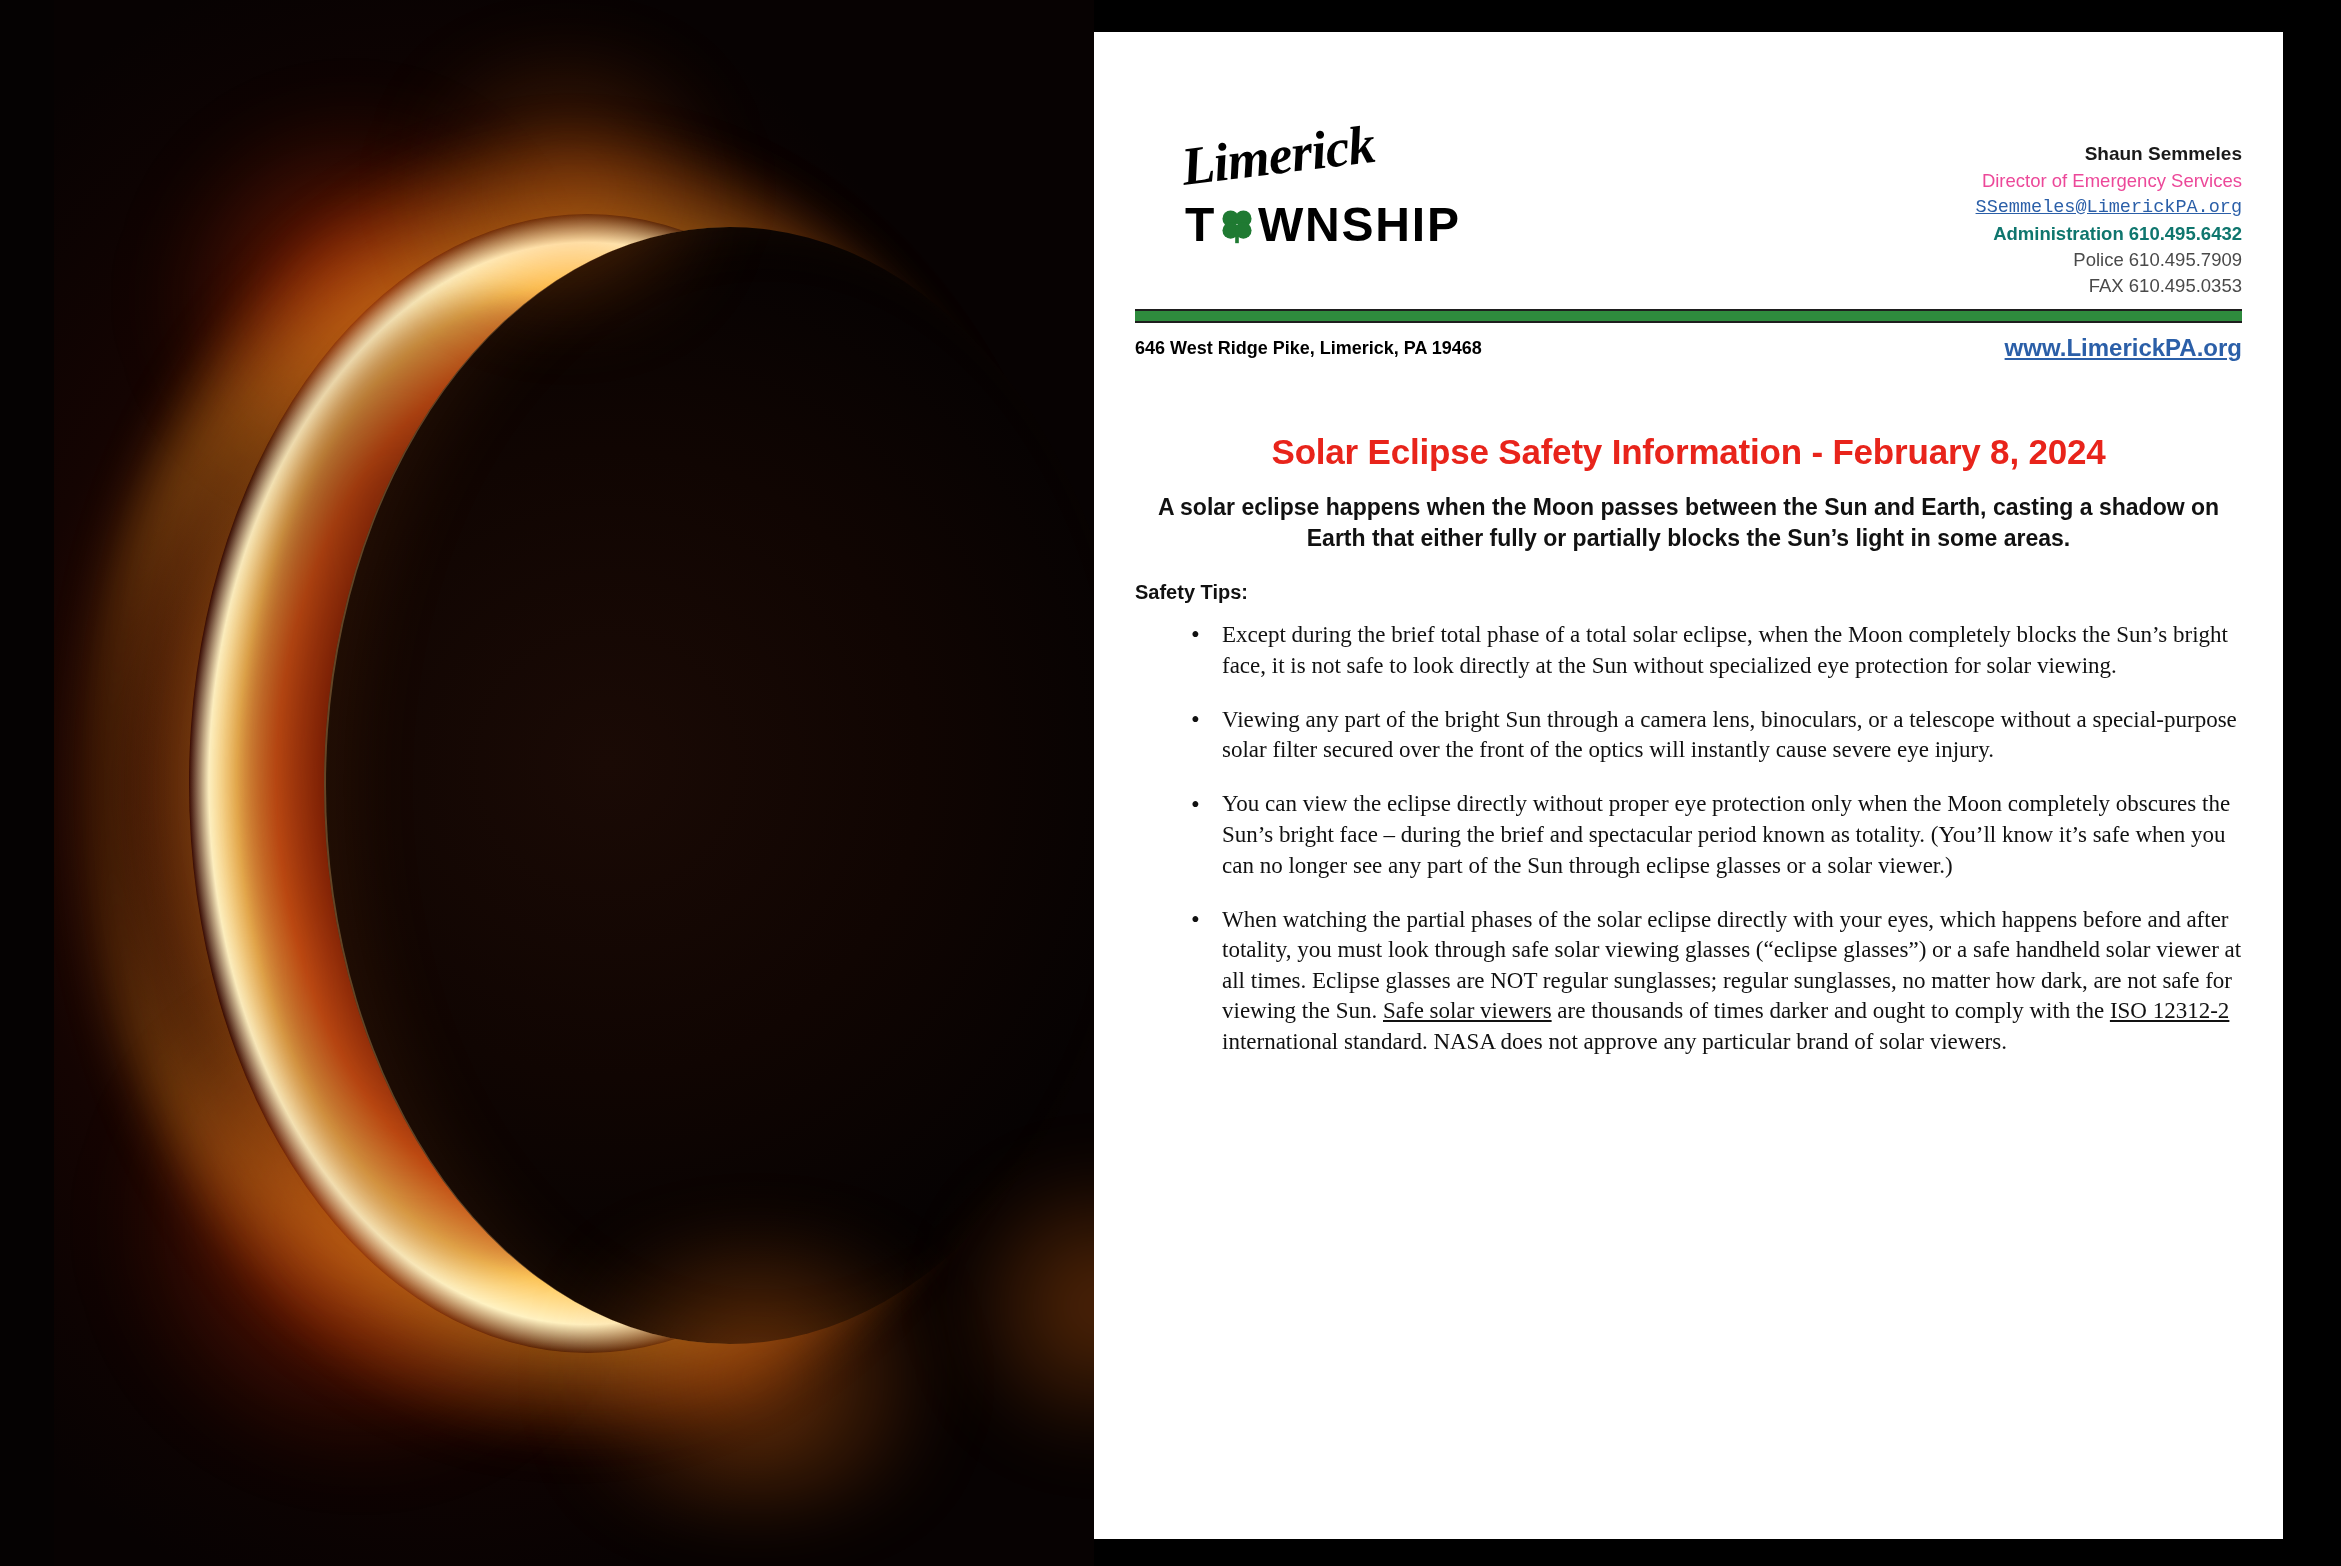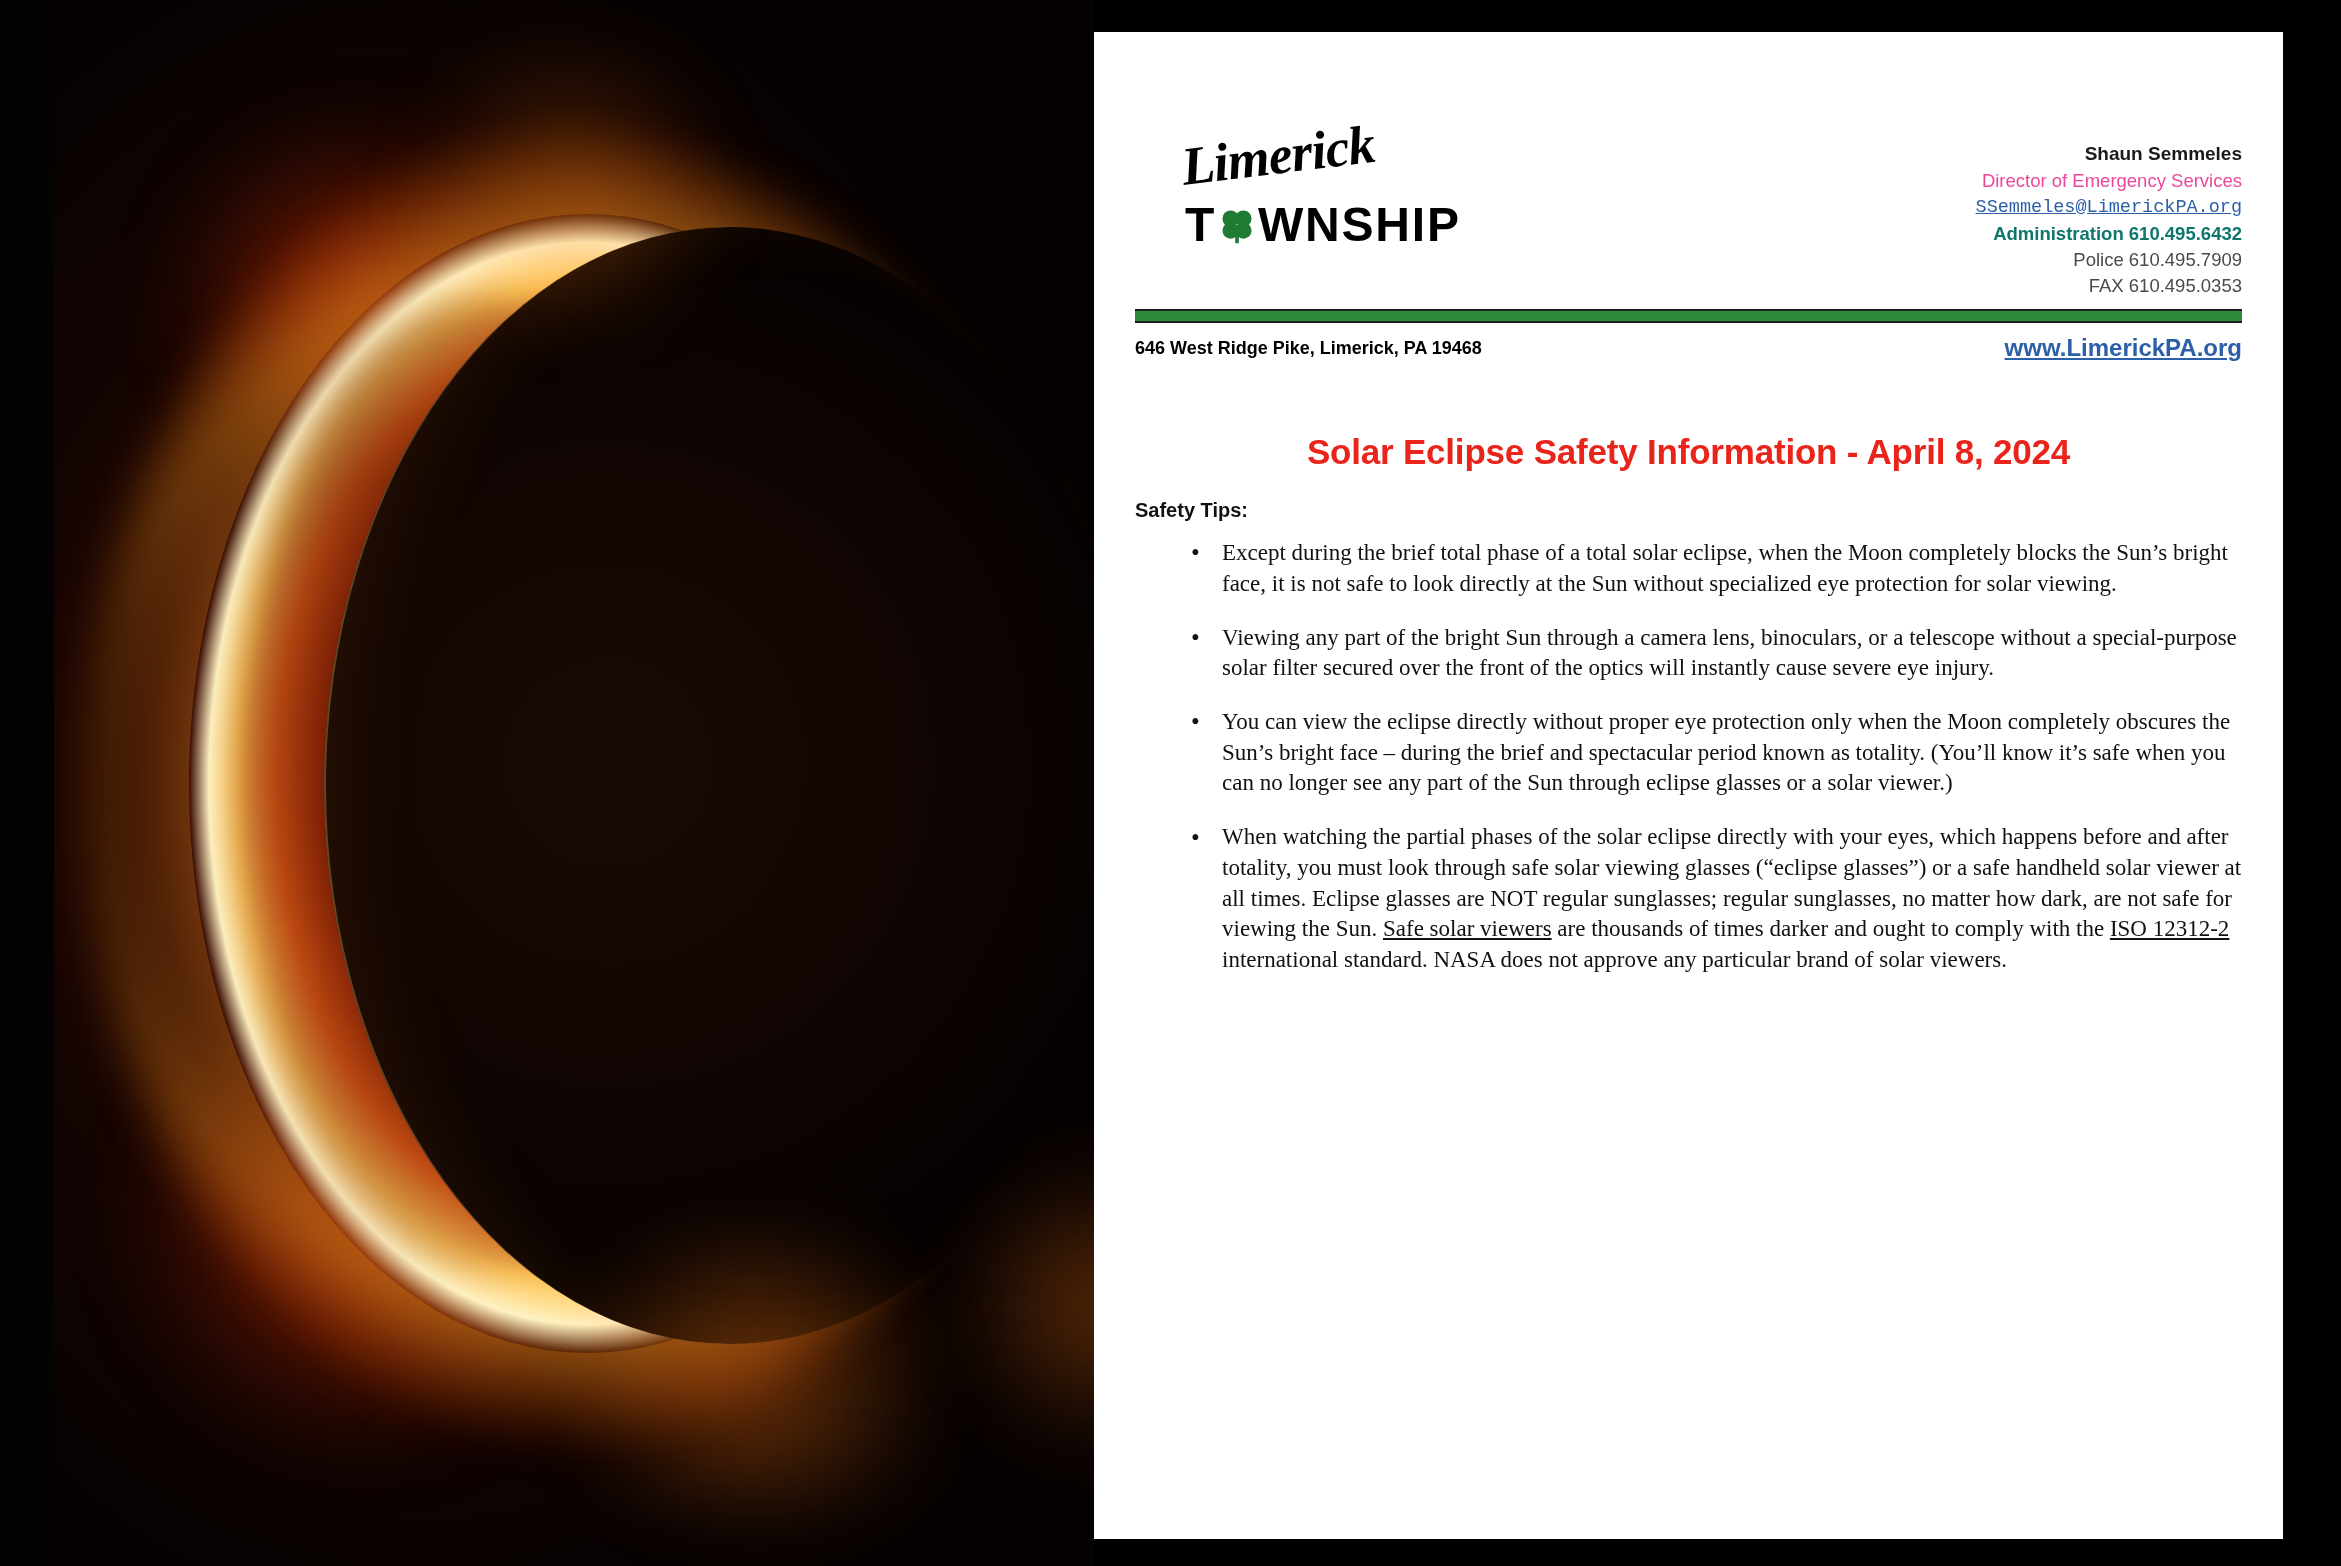--- a/index.html
+++ b/index.html
@@ -320,21 +320,22 @@
         </div>
       </div>
 
       <div class="green-rule"></div>
 
       <div class="addr-row">
         <div class="addr">646 West Ridge Pike, Limerick, PA 19468</div>
         <div class="website">www.LimerickPA.org</div>
       </div>
 
-      <div class="title">Solar Eclipse Safety Information - April 8, 2024</div>
+      <div class="title">Solar Eclipse Safety Information - February 8, 2024</div>
+      <div class="subtitle">A solar eclipse happens when the Moon passes between the Sun and Earth, casting a shadow on Earth that either fully or partially blocks the Sun’s light in some areas.</div>
 
       <div class="safety-head">Safety Tips:</div>
 
       <ul class="tips">
         <li>Except during the brief total phase of a total solar eclipse, when the Moon completely blocks the Sun’s bright face, it is not safe to look directly at the Sun without specialized eye protection for solar viewing.</li>
         <li>Viewing any part of the bright Sun through a camera lens, binoculars, or a telescope without a special-purpose solar filter secured over the front of the optics will instantly cause severe eye injury.</li>
         <li>You can view the eclipse directly without proper eye protection only when the Moon completely obscures the Sun’s bright face – during the brief and spectacular period known as totality. (You’ll know it’s safe when you can no longer see any part of the Sun through eclipse glasses or a solar viewer.)</li>
         <li><span>When watching the partial phases of the solar eclipse directly with your eyes, which happens before and after totality, you must look through safe solar viewing glasses (“eclipse glasses”) or a safe handheld solar viewer at all times. Eclipse glasses are NOT regular sunglasses; regular sunglasses, no matter how dark, are not safe for viewing the Sun. </span><span class="u">Safe solar viewers</span><span> are thousands of times darker and ought to comply with the </span><span class="u">ISO 12312-2</span><span> international standard. NASA does not approve any particular brand of solar viewers.</span></li>
       </ul>
 

